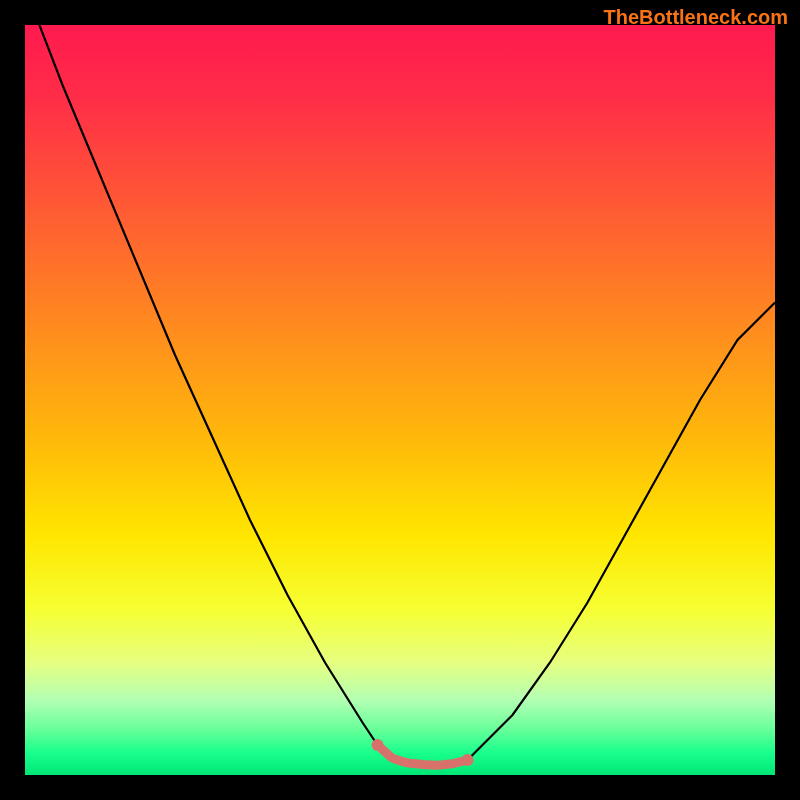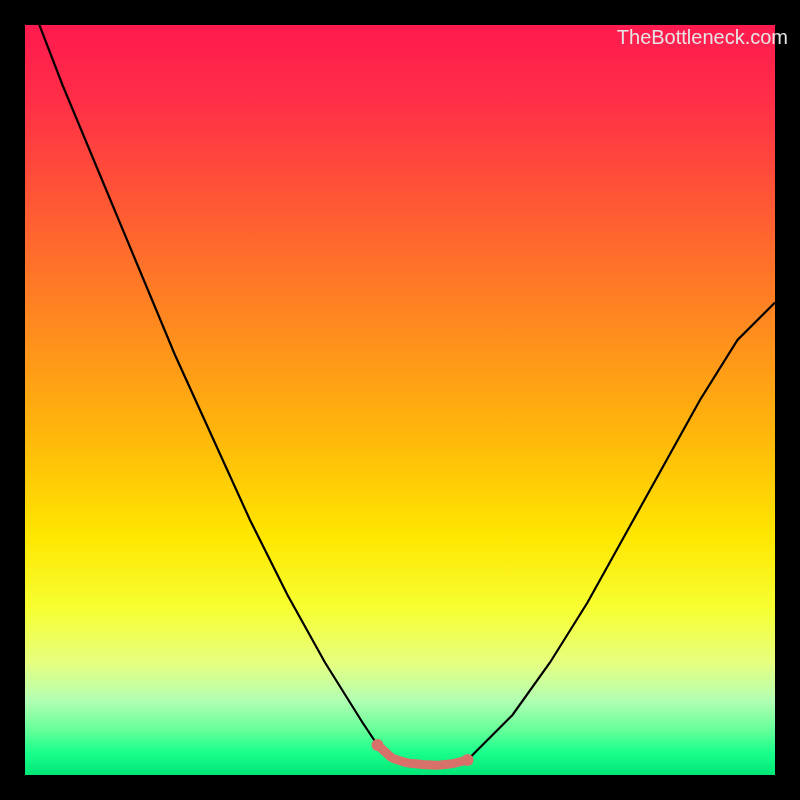--- a/index.html
+++ b/index.html
@@ -8,25 +8,24 @@
     width: 800px;
     height: 800px;
     background: #000;
     position: relative;
     font-family: Arial, sans-serif;
   }
   .watermark {
     position: absolute;
     top: 6px;
     right: 12px;
-    color: #e5e5e5;
+    color: #f97316;
     font-size: 20px;
-    font-weight: 400;
+    font-weight: 700;
     z-index: 10;
-    margin-top: 20px;
   }
   .plot-area {
     position: absolute;
     left: 25px;
     top: 25px;
     width: 750px;
     height: 750px;
   }
   .plot-area svg {
     width: 100%;

